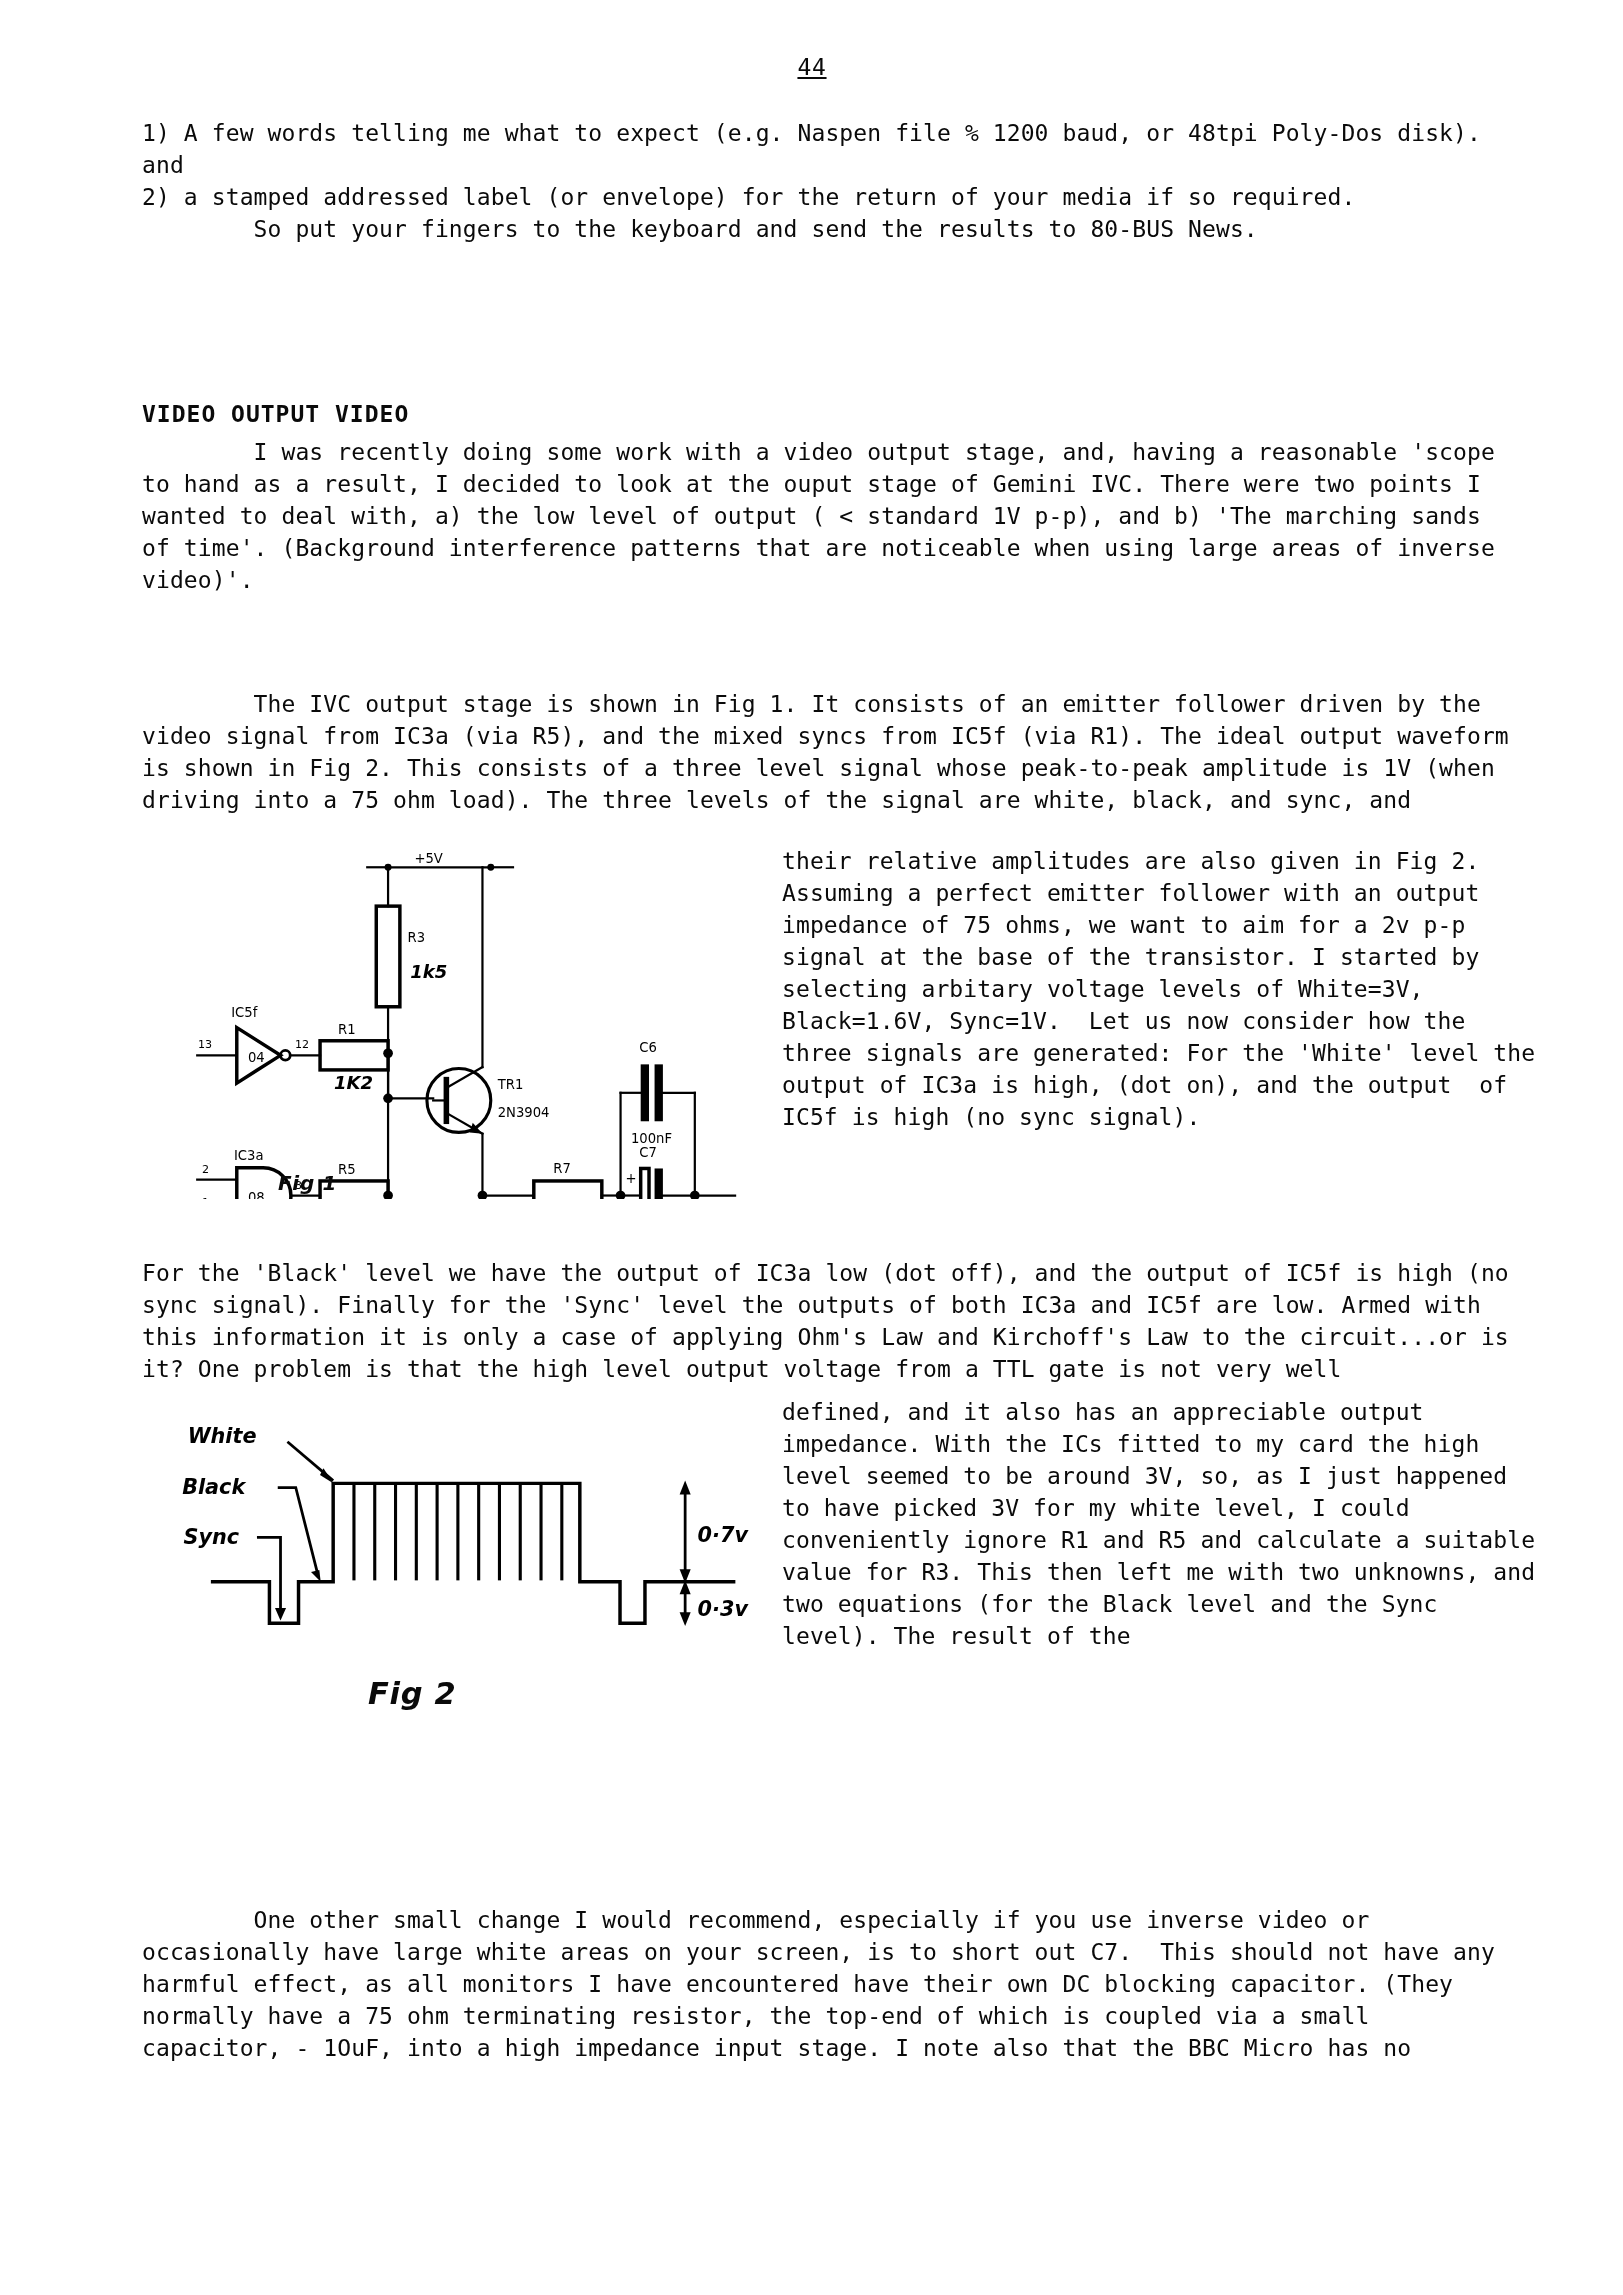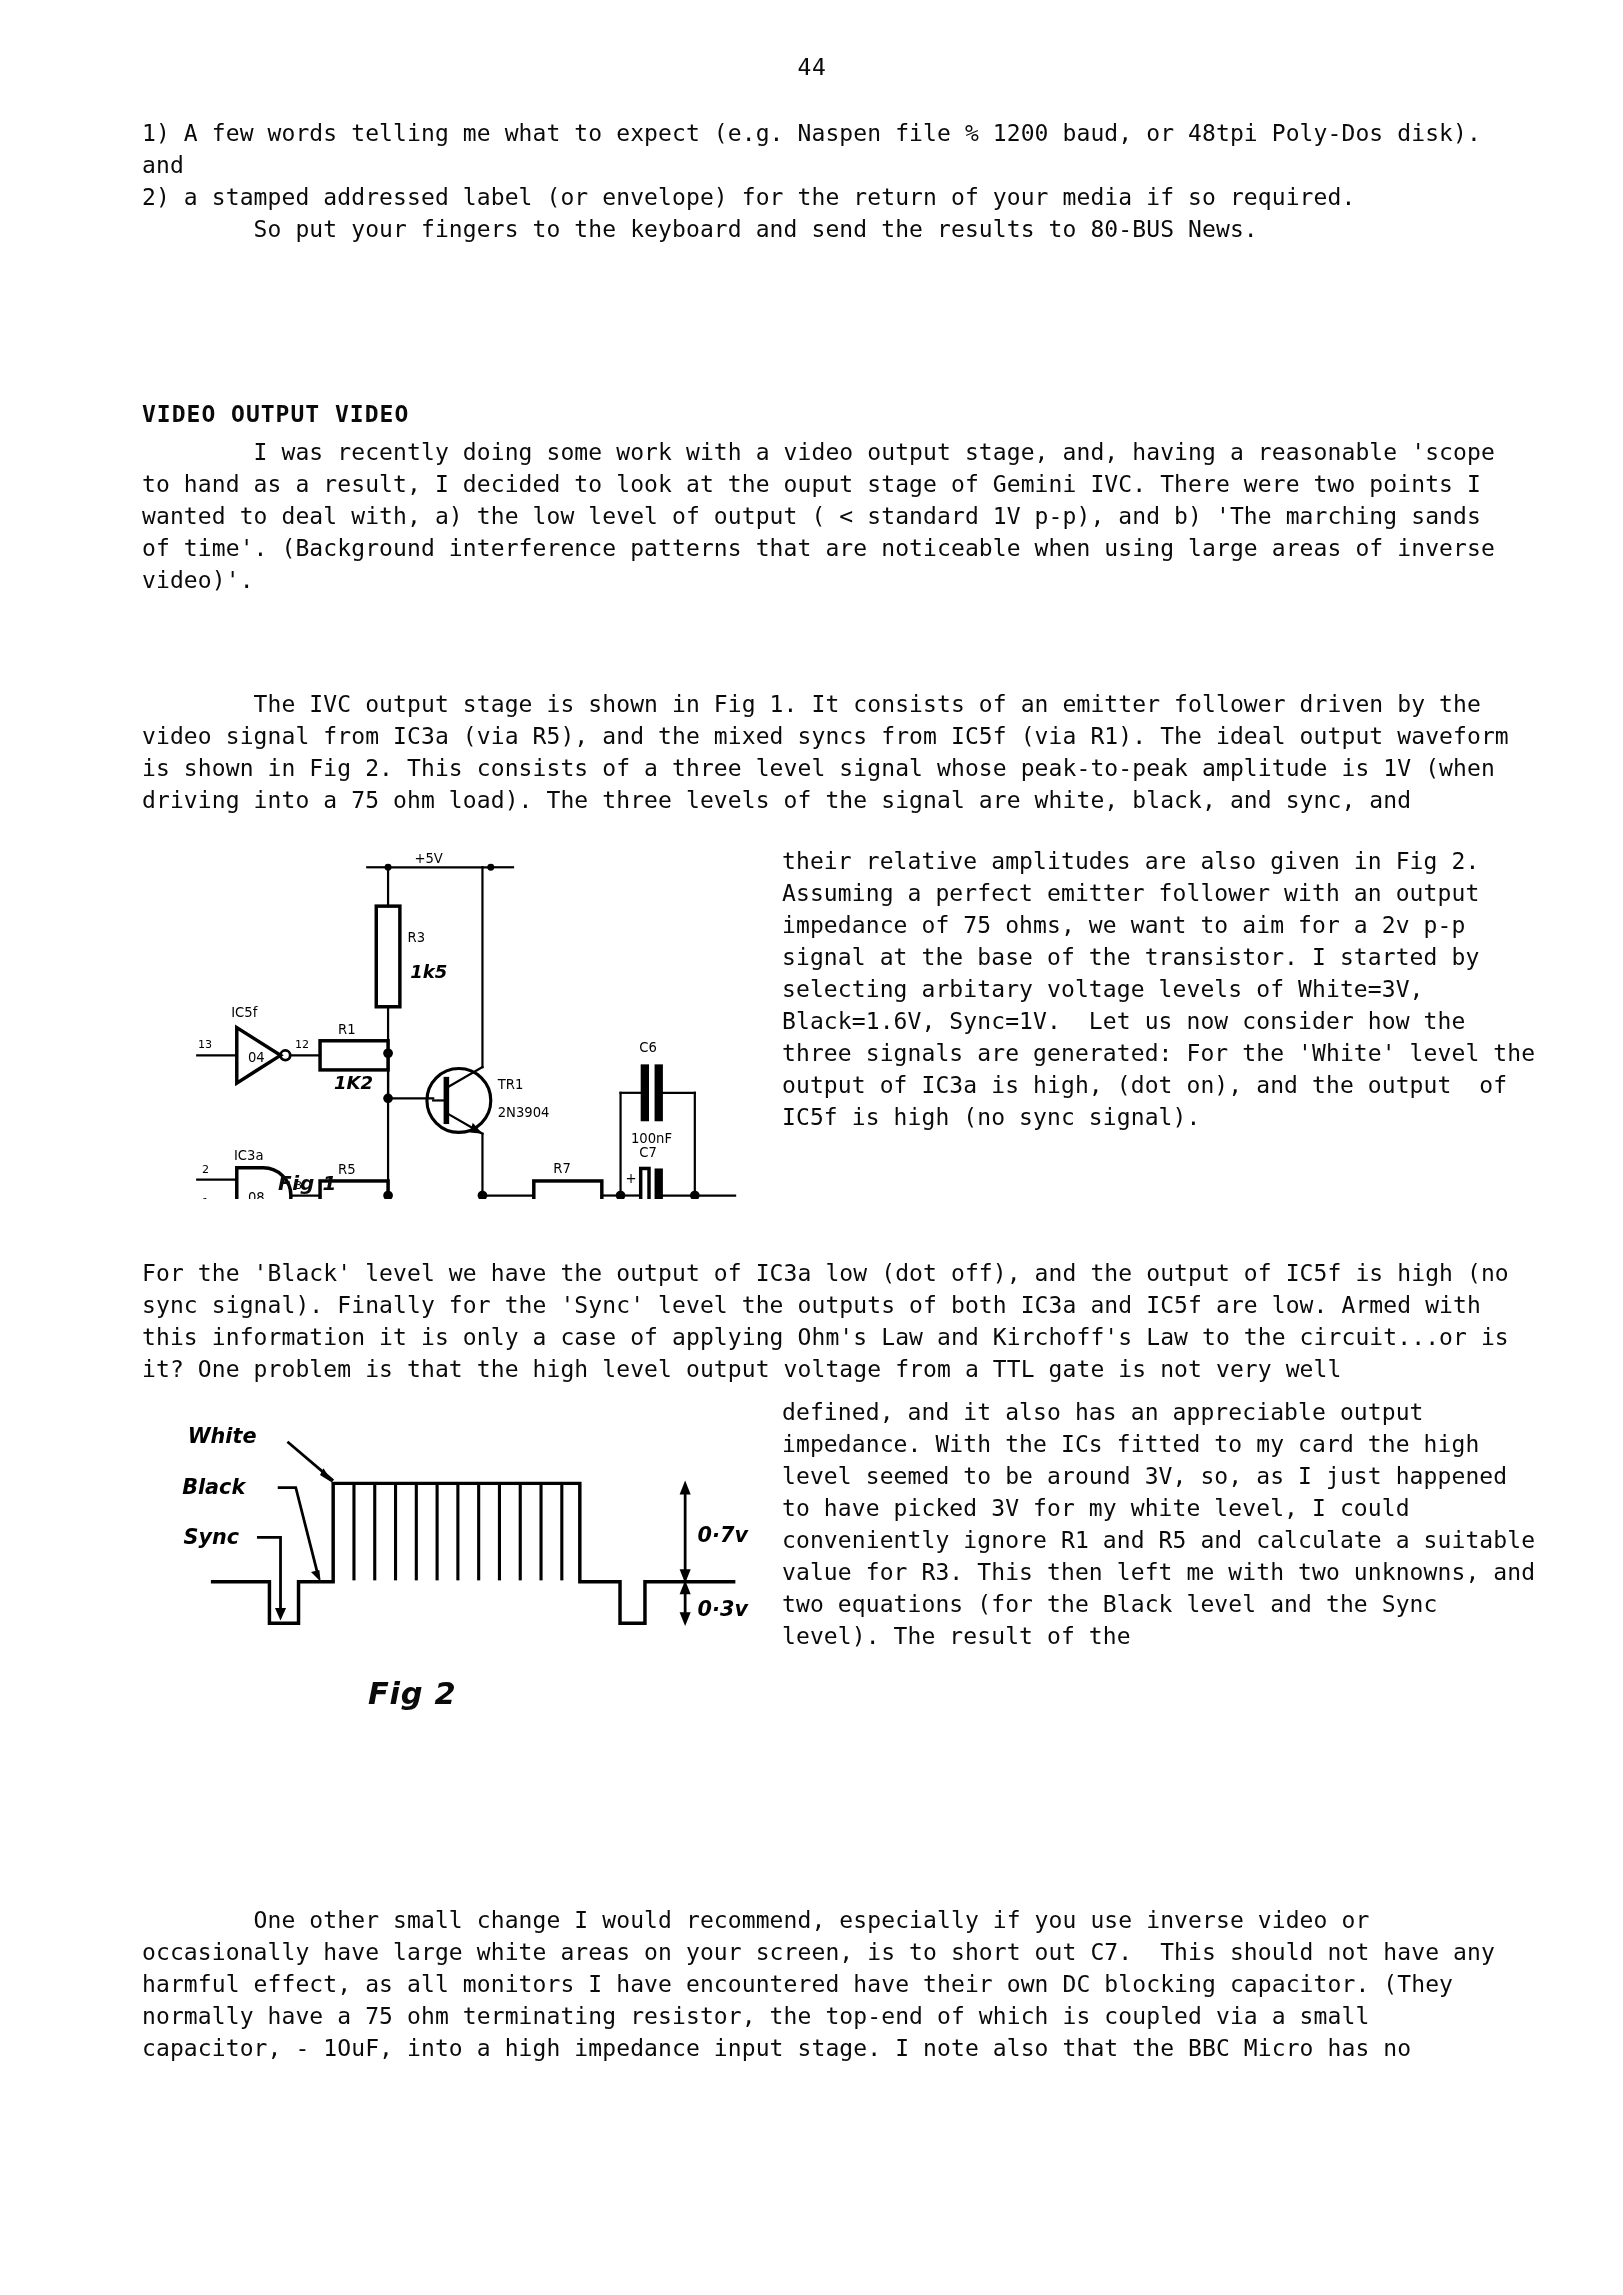--- a/index.html
+++ b/index.html
@@ -8,21 +8,21 @@
     width:1624px;height:2295px;
     font-family:"DejaVu Sans Mono","Liberation Mono",monospace;
     color:#0a0a0a;
     position:relative;
     overflow:hidden;
   }
   .page{position:relative;width:1624px;height:2295px;background:#fff;}
 
   .page-number{
     position:absolute;top:54px;left:0;width:1624px;
-    text-align:center;font-size:23px;letter-spacing:0.7px;
+    text-align:center;font-size:23px;letter-spacing:0.7px;text-decoration:underline;
   }
 
   .col{
     position:absolute;
     font-size:23px;
     line-height:32px;
     letter-spacing:0.1px;
     white-space:pre-wrap;
     word-spacing:0px;
   }

